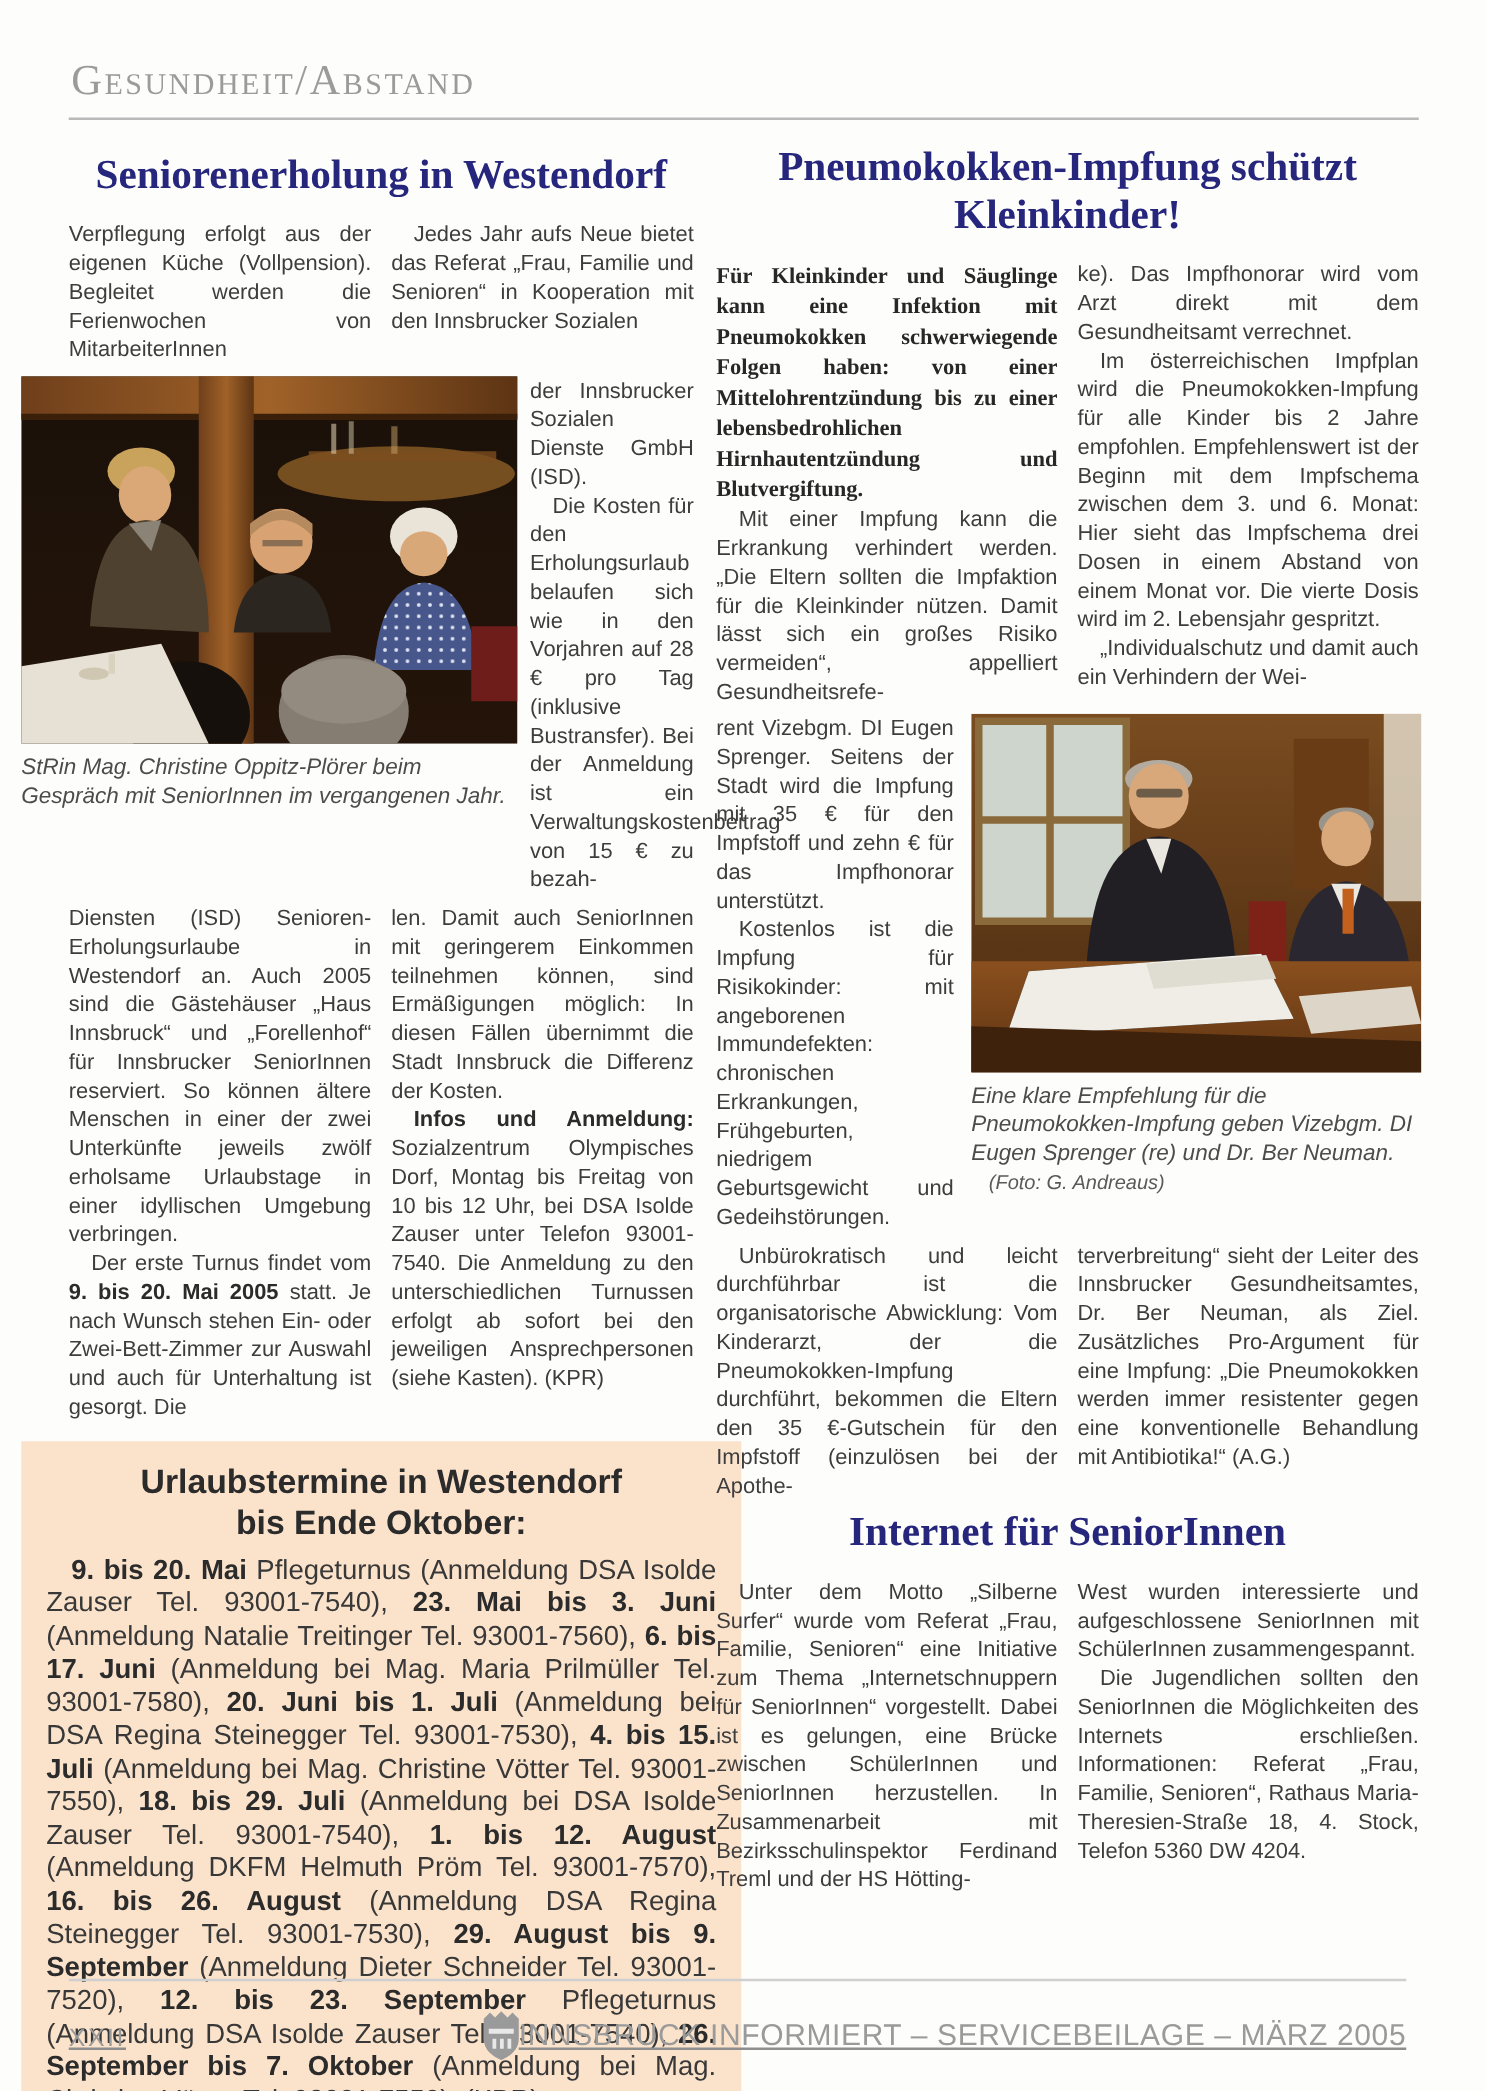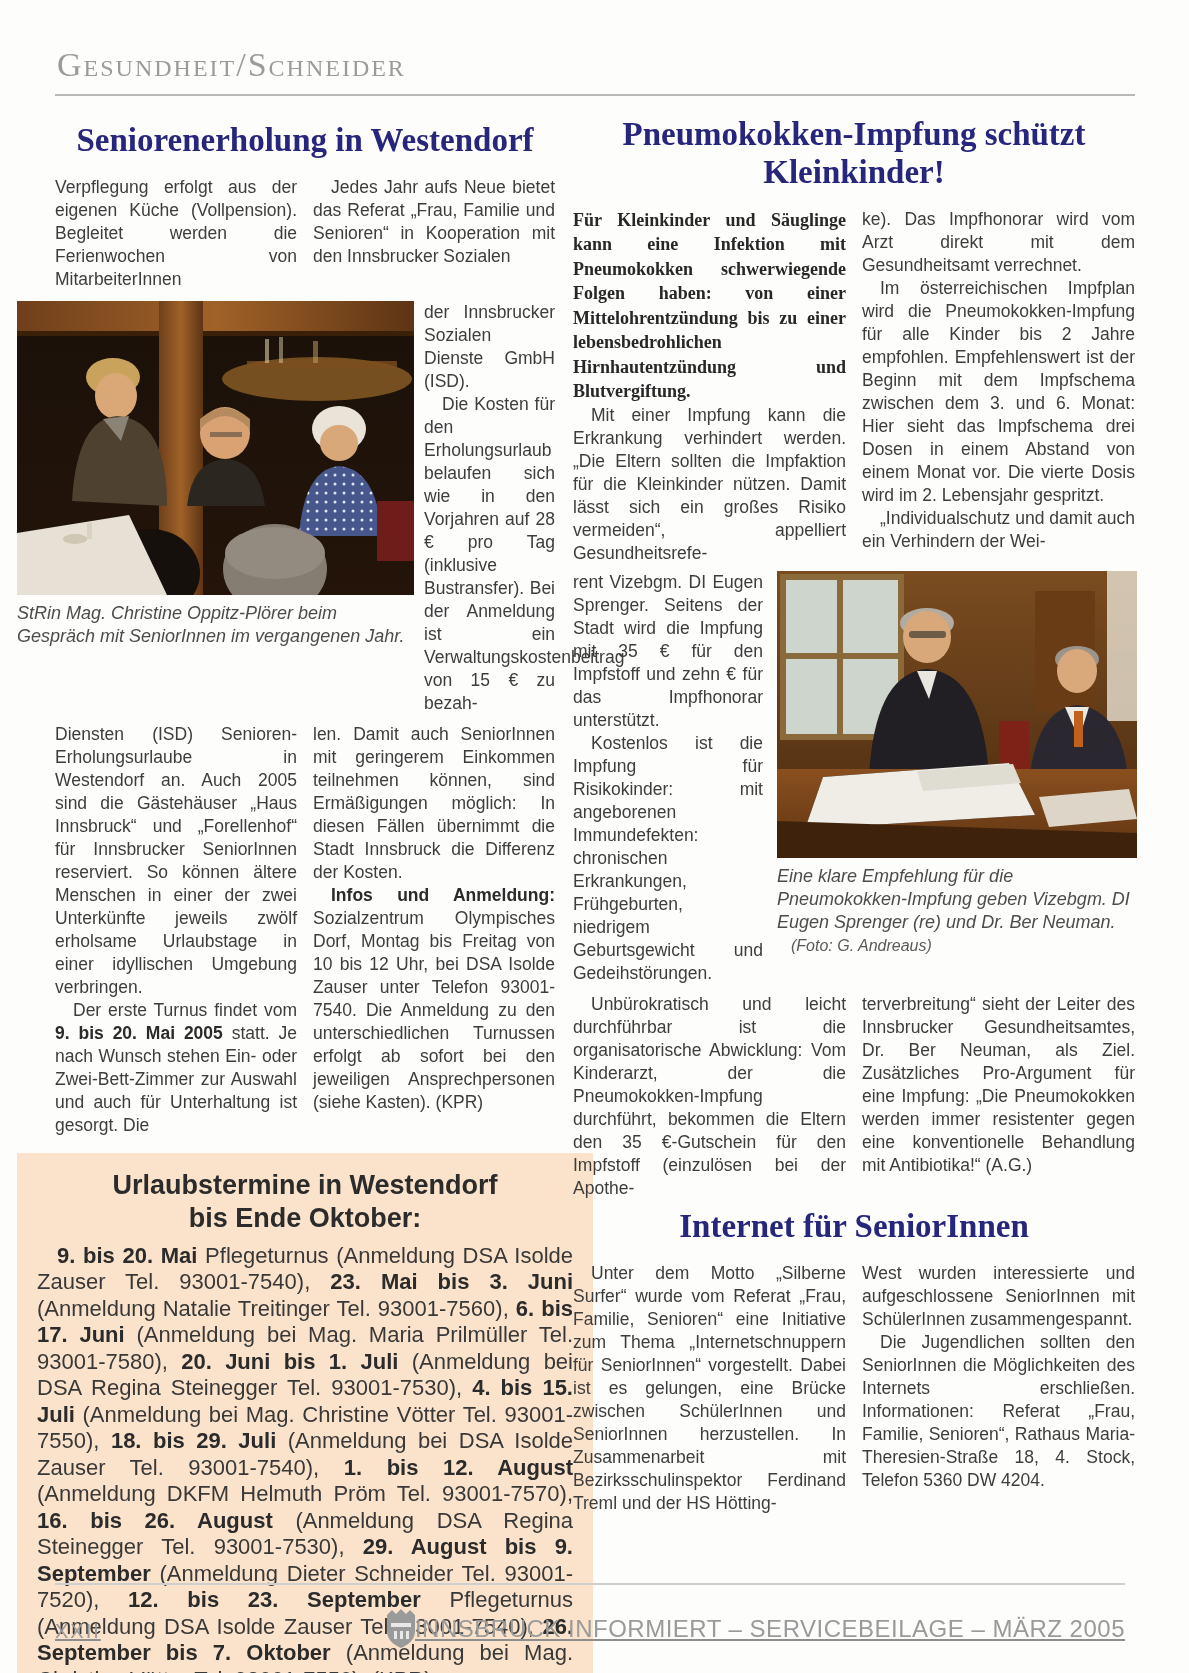--- a/index.html
+++ b/index.html
@@ -92,21 +92,21 @@
   .pub-line{
     margin-left:auto;font-size:24px;letter-spacing:0.5px;color:#9a9a9a;
   }
 </style>
 </head>
 <body>
 
 <div class="page">
   <div class="content">
 
-    <div class="kicker">Gesundheit/Schneider</div>
+    <div class="kicker">Gesundheit/Abstand</div>
     <hr class="kicker-rule">
 
     <div class="halves">
 
       <div class="half-left">
         <h1 class="art">Seniorenerholung in Westendorf</h1>
 
         <div class="tworow">
           <div class="col">
             <p class="p">Verpflegung erfolgt aus der eigenen Küche (Vollpension). Begleitet werden die Ferienwochen von MitarbeiterInnen</p>

